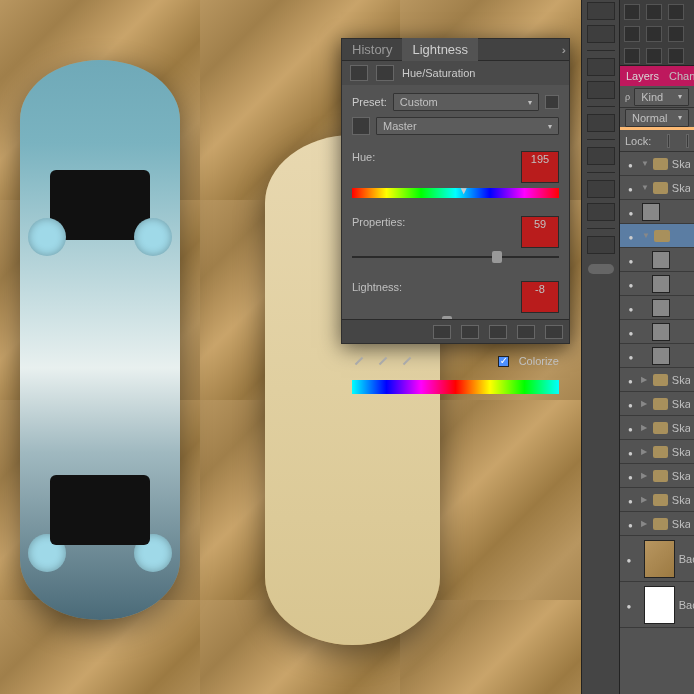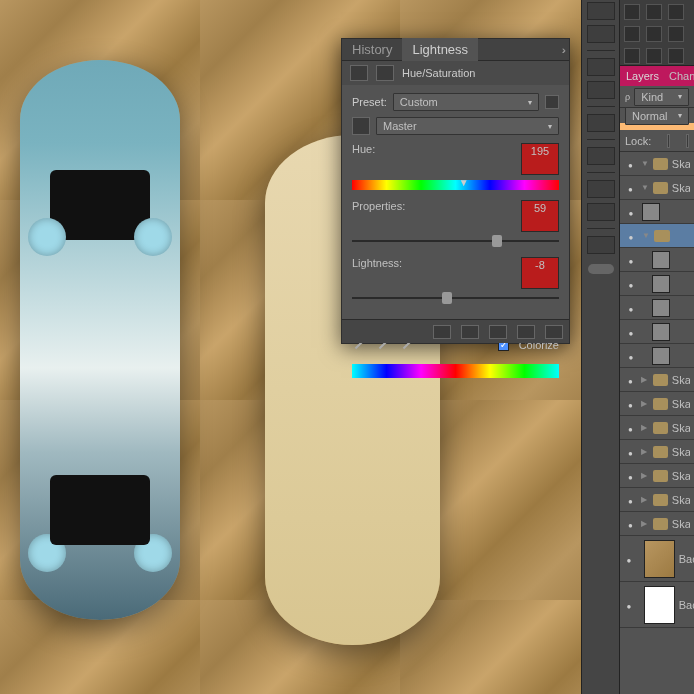--- a/index.html
+++ b/index.html
@@ -19,49 +19,49 @@
 .tab{padding:4px 10px;font-size:13px;color:#999;cursor:pointer}
 .tab.active{background:#535353;color:#d0d0d0}
 .collapse{margin-left:auto;margin-right:6px;letter-spacing:-3px;color:#999}
 .header{height:24px;display:flex;align-items:center;padding:0 8px;gap:8px;background:#4a4a4a}
 .icon-box{width:18px;height:16px;background:#3a3a3a;border:1px solid #666}
 .panel-body{padding:8px 10px}
 .row{display:flex;align-items:center;margin-bottom:6px;gap:6px}
 .label{color:#ccc}
 .dropdown{flex:1;background:#5c5c5c;border:1px solid #333;height:18px;display:flex;align-items:center;justify-content:space-between;padding:0 6px;border-radius:1px}
 .dropdown::after{content:"▾";font-size:8px}
-.field-label{display:flex;justify-content:space-between;margin-top:8px;margin-bottom:3px}
+.field-label{display:flex;justify-content:space-between;margin-top:16px;margin-bottom:3px}
 .num-box{width:38px;height:32px;background:#b91c1c;border:1px solid #2a2a2a;text-align:center;line-height:14px}
 .slider{position:relative;height:14px}
 .track{position:absolute;top:5px;left:0;right:0;height:2px;background:#2a2a2a}
 .hue-track{position:absolute;top:2px;left:0;right:0;height:10px;background:linear-gradient(90deg,red,#ff0,#0f0,#0ff,#00f,#f0f,red)}
 .thumb{position:absolute;top:0;width:10px;height:12px;background:#999;border-radius:2px;transform:translateX(-50%)}
 .tri{position:absolute;top:-2px;transform:translateX(-50%)}
 .tri::after{content:"▼";color:#ccc;font-size:10px}
-.eyedrops{display:flex;gap:10px;margin-top:32px;align-items:center}
+.eyedrops{display:flex;gap:10px;margin-top:24px;align-items:center}
 .eyedrop{width:14px;height:14px;display:inline-block;position:relative}
 .eyedrop::before{content:"";position:absolute;width:2px;height:10px;background:#aaa;transform:rotate(45deg);left:6px;top:2px}
 .check{width:11px;height:11px;background:#4d90fe;border:1px solid #222;display:inline-block;position:relative}
 .check::after{content:"✓";position:absolute;color:#fff;font-size:10px;left:1px;top:-2px}
 .rainbow{height:14px;margin-top:12px;background:linear-gradient(90deg,#0ff,#00f,#f0f,red,#ff0,#0f0,#0ff)}
 .panel-foot{position:absolute;bottom:0;left:0;right:0;height:24px;background:#454545;display:flex;justify-content:flex-end;align-items:center;padding:0 6px;gap:10px;border-top:1px solid #2a2a2a}
 .foot-icon{width:18px;height:14px;background:#3a3a3a;border:1px solid #666}
 
 .dark-strip{position:absolute;right:75px;top:0;width:38px;height:694px;background:#454545;border-left:1px solid #222;display:flex;flex-direction:column;align-items:center;padding-top:2px;gap:5px}
 .dark-strip .toolbtn{width:28px;height:25px;background:#3e3e3e;border:1px solid #2a2a2a}
 .dark-strip .sep{width:28px;height:1px;background:#2a2a2a;margin:2px 0}
 
 .layers{position:absolute;right:0;top:0;width:75px;height:694px;background:#535353;border-left:1px solid #222}
 .lay-top{height:66px;background:#3d3d3d;border-bottom:1px solid #222}
 .lay-top-icons{display:flex;flex-wrap:wrap;gap:6px;padding:4px}
 .lay-top-icons span{width:16px;height:16px;background:#2f2f2f;border:1px solid #555}
 .lay-tabs{background:#be185d;height:20px;display:flex;align-items:center;padding:0 6px;gap:10px}
 .lay-tabs .active{color:#d8d8d8}
 .kind-row{height:22px;display:flex;align-items:center;padding:0 5px;gap:4px;border-bottom:1px solid #333}
-.blend-row{height:22px;display:flex;align-items:center;padding:0 5px;border-bottom:7px solid #fdba74}
+.blend-row{height:22px;display:flex;align-items:center;padding:0 5px;border-bottom:3px solid #fdba74}
 .lock-row{height:22px;display:flex;align-items:center;padding:0 5px;gap:16px;border-bottom:1px solid #333}
 .layer-list{height:520px;overflow:hidden}
 .layer-item{height:24px;display:flex;align-items:center;border-bottom:1px solid #3a3a3a;padding-right:4px}
 .eye{width:22px;text-align:center;color:#ccc}
 .eye::before{content:"●";font-size:8px}
 .disc{width:12px;color:#888;font-size:8px}
 .thumb-sq{width:18px;height:18px;background:#888;border:1px solid #222;margin-right:4px}
 .folder{width:16px;height:12px;background:#a8905c;border-radius:2px;margin-right:4px}
 .lname{white-space:nowrap;overflow:hidden}
 .layer-item.sel{background:#5b7da3}

